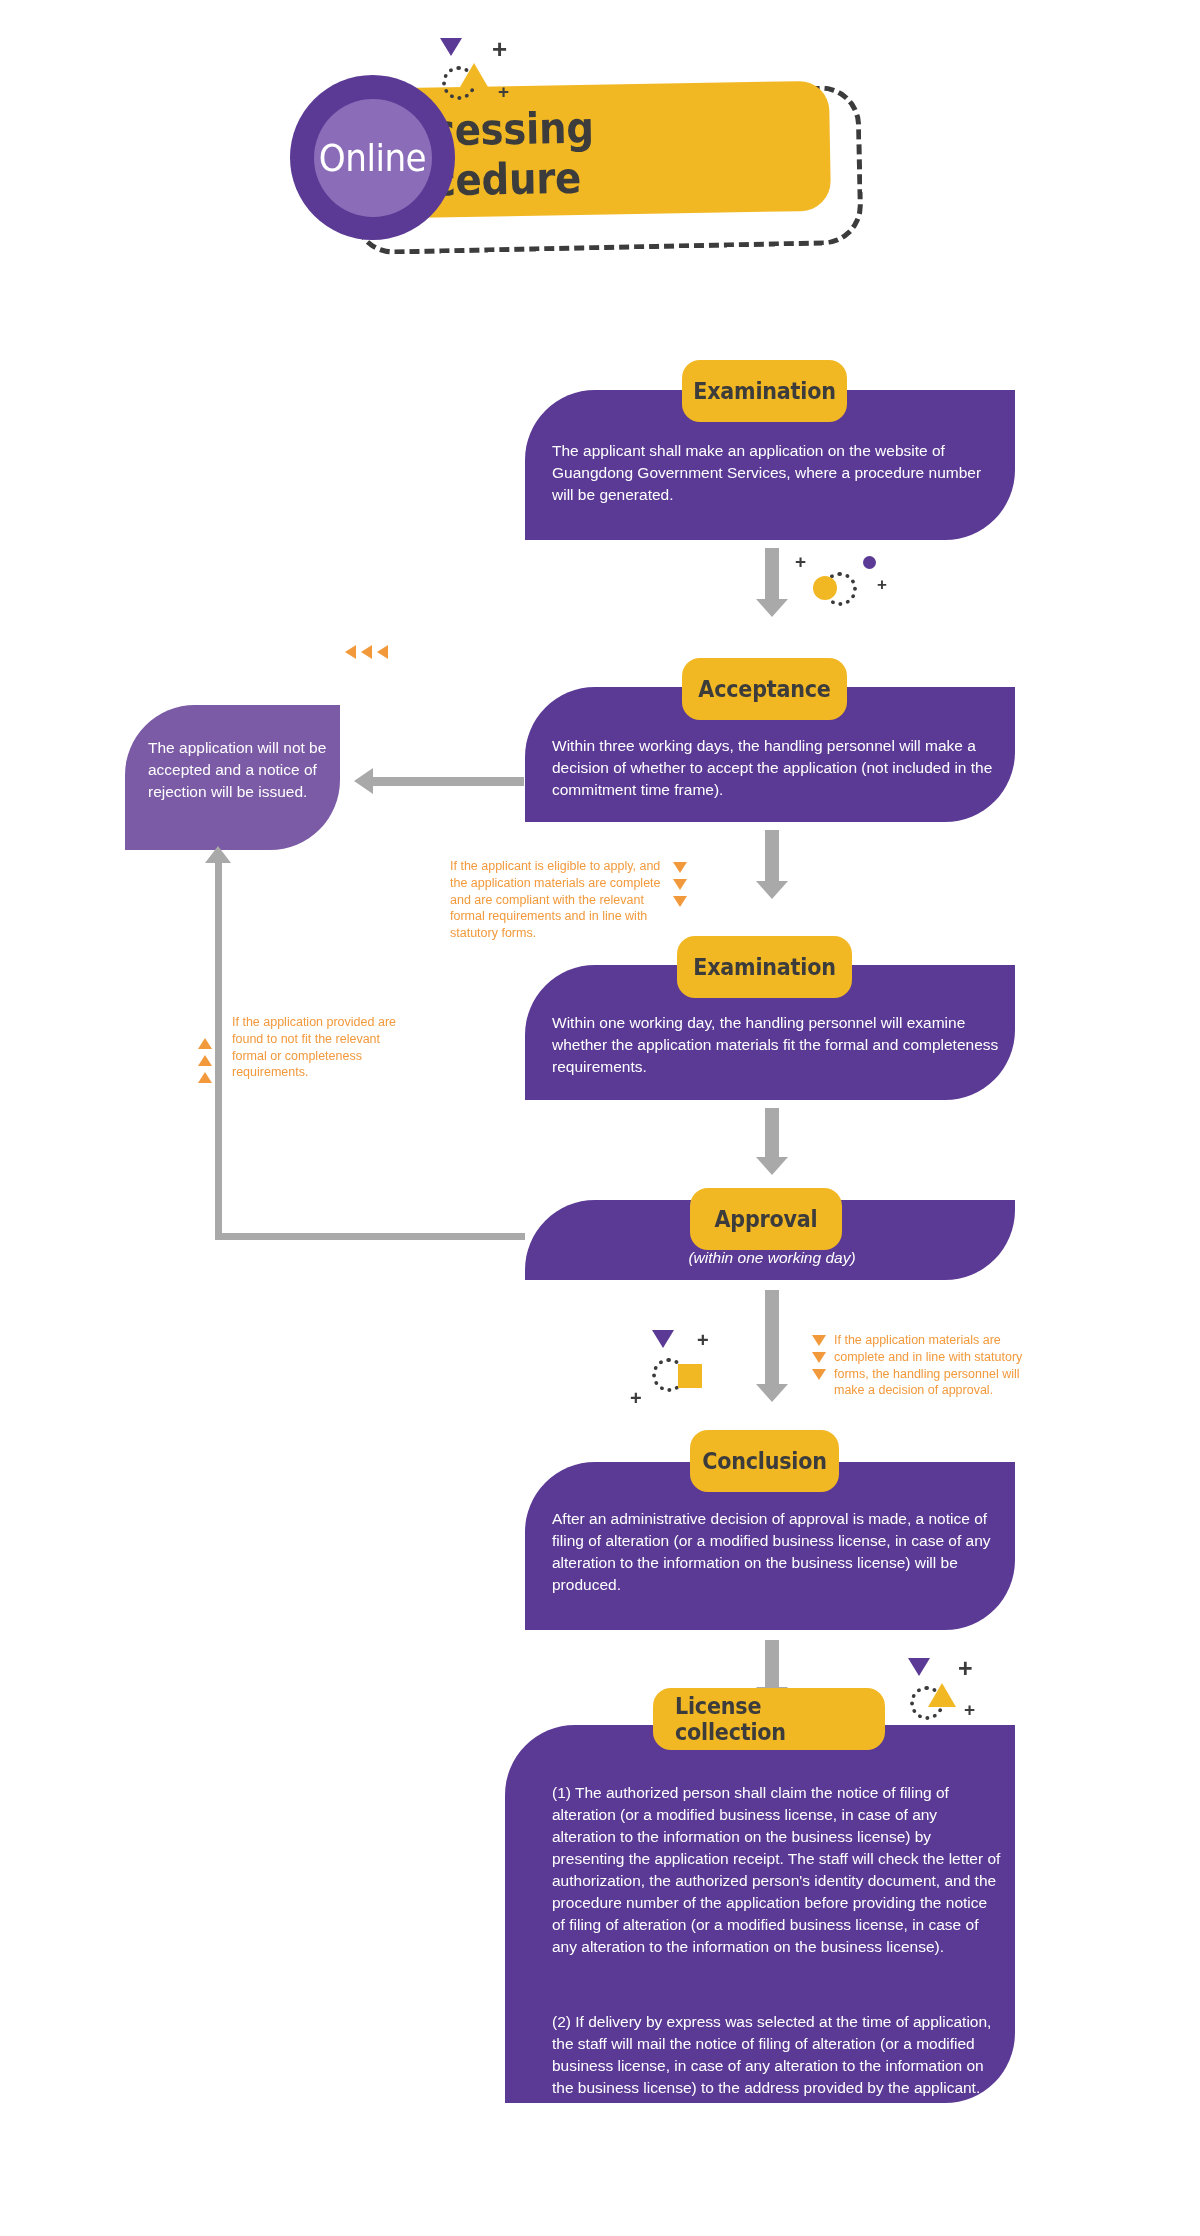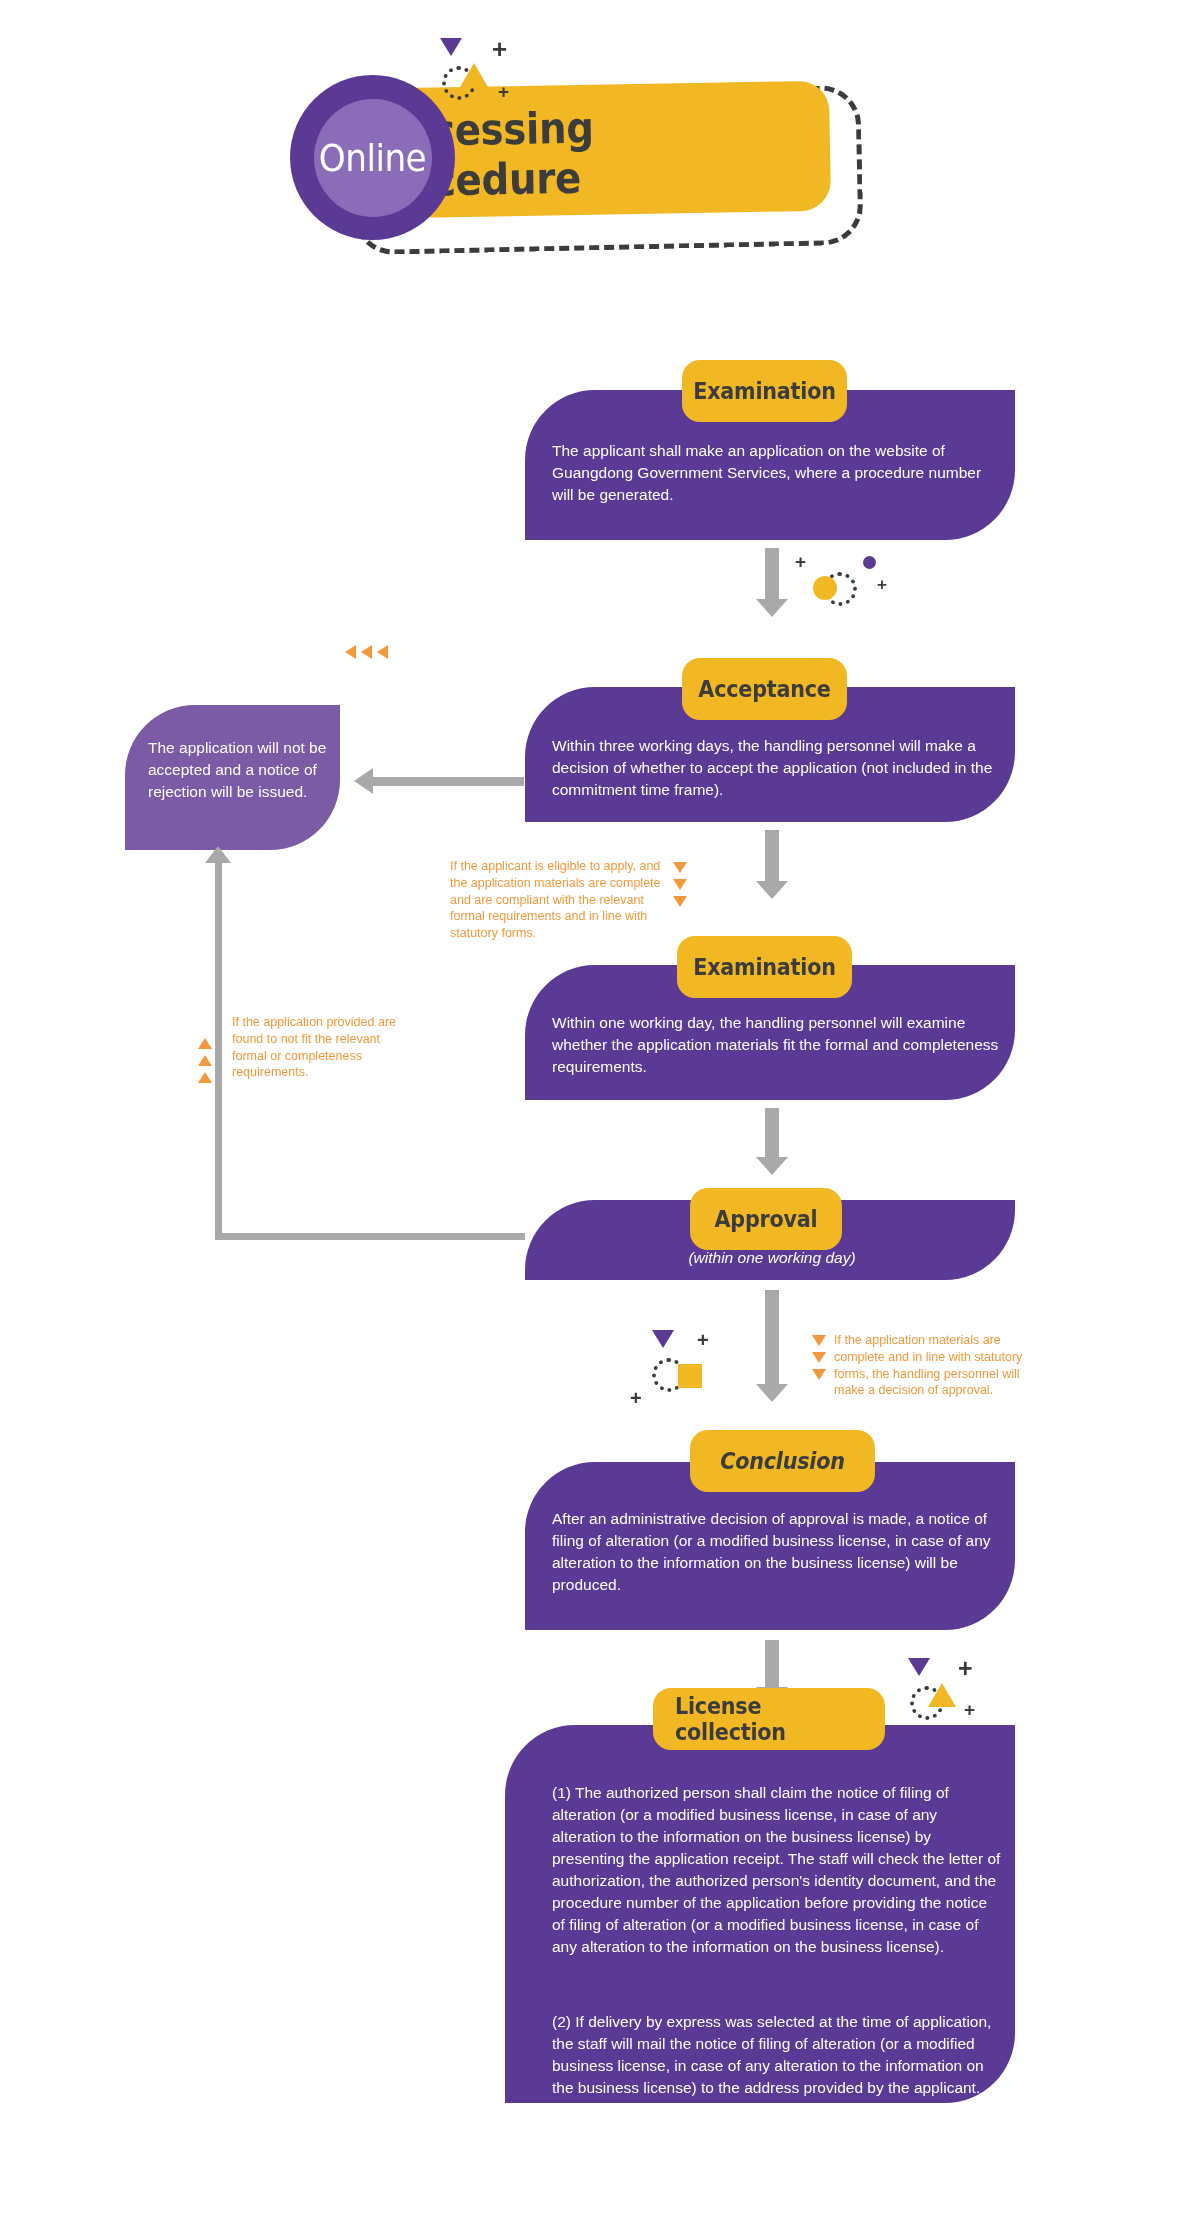--- a/index.html
+++ b/index.html
@@ -352,21 +352,21 @@
   <div class="decor" style="left:640px; top:1330px; width:110px; height:90px;">
     <div class="d-tri-down" style="left:12px; top:0px;"></div>
     <div class="d-plus" style="left:57px; top:0px; font-size:20px;">+</div>
     <div class="d-ring" style="left:12px; top:28px;"></div>
     <div class="d-sq-yellow" style="left:38px; top:34px;"></div>
     <div class="d-plus" style="left:-10px; top:58px; font-size:20px;">+</div>
   </div>
 
   <div class="step">
     <div class="step-body" style="left:525px; top:1462px; width:490px; height:168px;"></div>
-    <div class="step-chip" style="left:690px; top:1430px; width:185px;font-style:italic;">Conclusion</div>
+    <div class="step-chip" style="left:690px; top:1430px; width:149px;">Conclusion</div>
     <div class="step-text" style="left:552px; top:1508px; width:450px;">After an administrative decision of approval is made, a notice of filing of alteration (or a modified business license, in case of any alteration to the information on the business license) will be produced.</div>
   </div>
 
   <div class="arrow-down" style="left:765px; top:1640px; height:48px;"></div>
 
   <div class="decor" style="left:890px; top:1658px; width:115px; height:80px;">
     <div class="d-tri-down" style="left:18px; top:0px;"></div>
     <div class="d-plus" style="left:68px; top:-2px; font-size:25px;">+</div>
     <div class="d-ring" style="left:20px; top:28px;"></div>
     <div class="d-tri-up" style="left:38px; top:25px;"></div>

